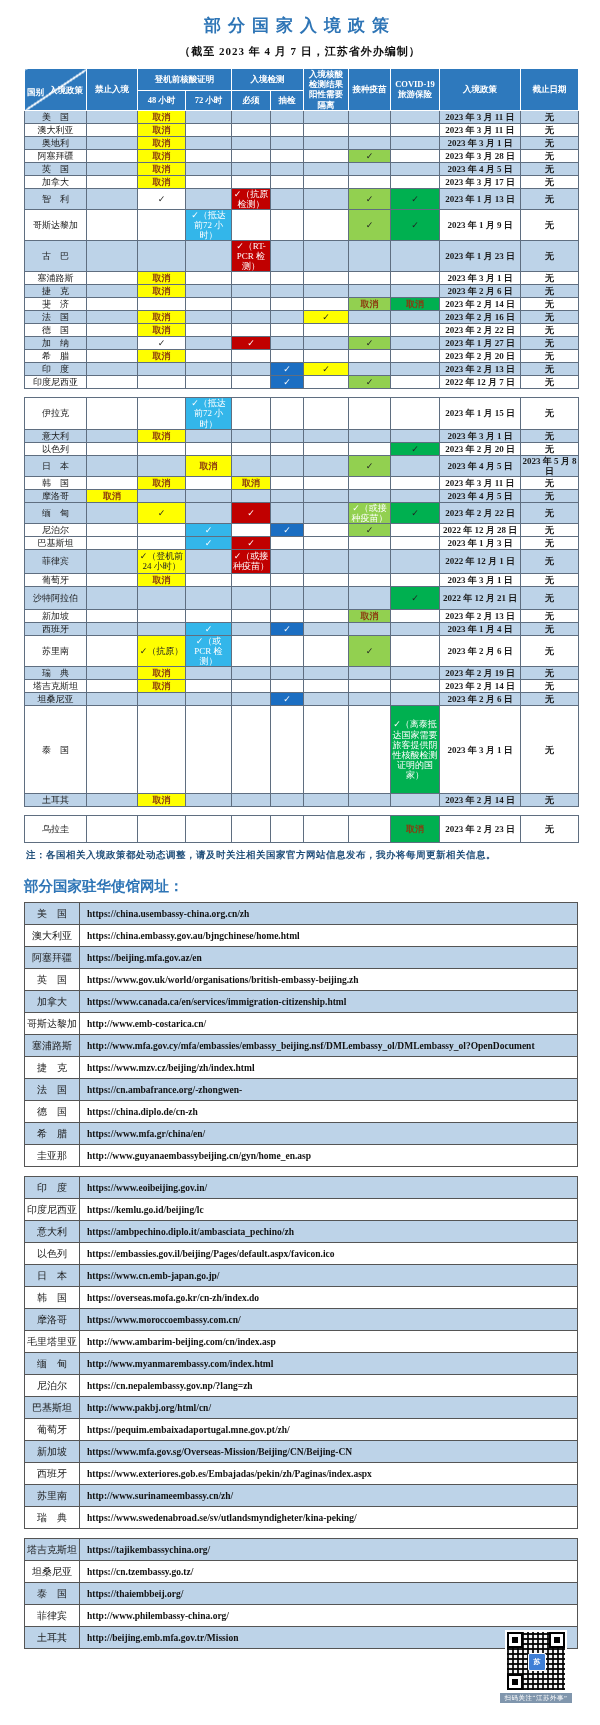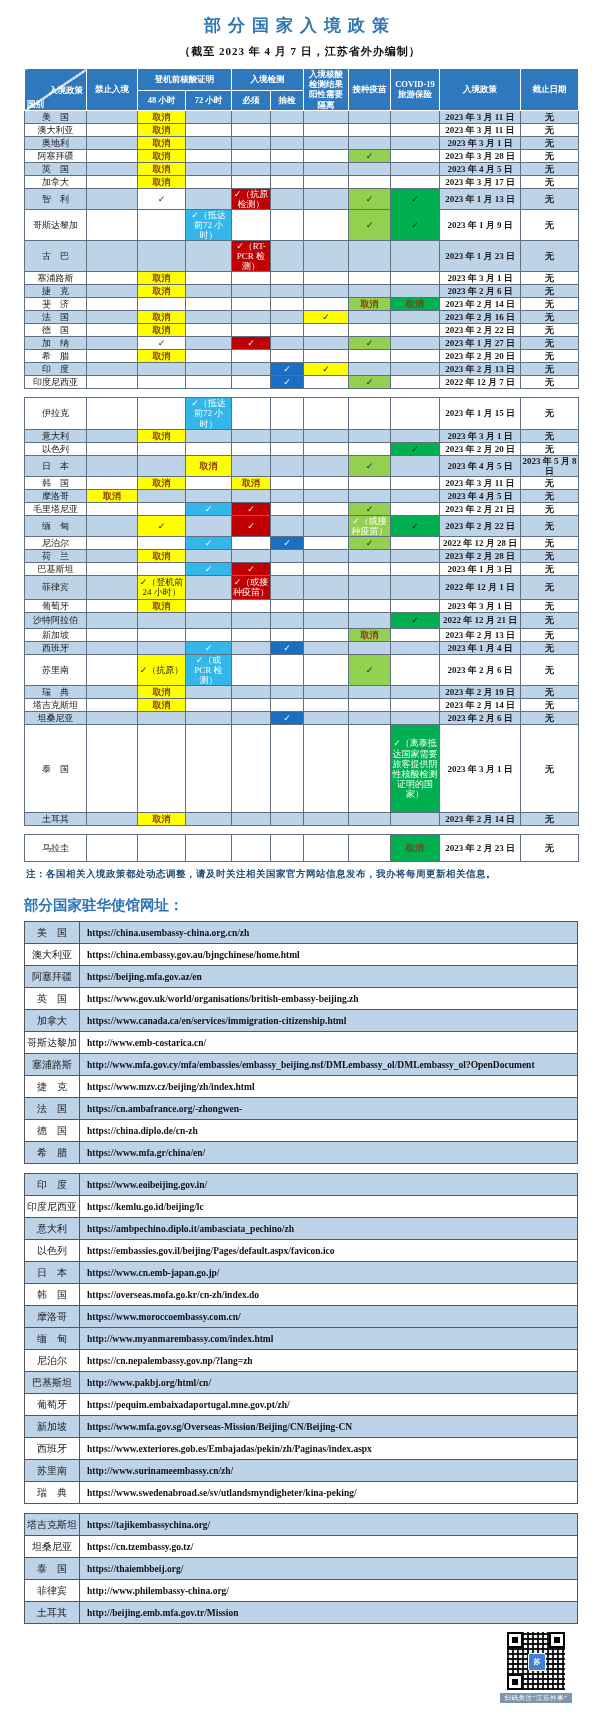--- a/index.html
+++ b/index.html
@@ -5,21 +5,21 @@
   html,body{margin:0;padding:0;}
   body{width:600px;height:1725px;background:#ffffff;font-family:"Liberation Serif",serif;position:relative;overflow:hidden;color:#222;}
   .title{margin-top:14px;text-align:center;color:#2e75b6;font-weight:bold;font-size:17px;letter-spacing:7px;}
   .subtitle{margin-top:7px;text-align:center;font-weight:bold;font-size:11px;letter-spacing:1px;color:#111;}
   .ptable-wrap{margin:9px 0 0 24px;}
   table{border-collapse:collapse;table-layout:fixed;width:554px;}
   table.ptable td, table.ptable th{overflow:hidden;}
   thead th{background:#2e79bd;color:#fff;font-size:8.5px;font-weight:bold;border:1px solid #ffffff;padding:0 1px;line-height:1.2;text-align:center;}
   th.corner{position:relative;background-image:linear-gradient(to bottom right,transparent 48.6%,rgba(255,255,255,.95) 48.6%,rgba(255,255,255,.95) 51.4%,transparent 51.4%);}
   .ct{text-align:right;padding:1px 2px 0 4px;}
-  .cb{text-align:right;padding:0 0 1px 2px;position:absolute;bottom:0;left:0;}
+  .cb{text-align:right;padding:0 0 1px 2px;position:absolute;bottom:12px;left:0;}
   table.ptable td{border:1px solid #5f6e80;font-size:9px;text-align:center;padding:0 1px;line-height:1.12;}
   .country-cell{font-size:9.5px;color:#1a1a1a;}
   .date-cell{font-size:9px;font-weight:bold;color:#1a1a1a;}
   .sh{background:#bdd3e8;}
   .cell-y{background:#ffff00;}
   .cell-sky{background:#33b6ea;}
   .cell-db{background:#1b6ec2;}
   .cell-red{background:#c00000;}
   .cell-g{background:#92d050;}
   .cell-dg{background:#00b050;}
@@ -412,33 +412,20 @@
           <td class="sh"></td>
           <td class="sh"></td>
           <td class="sh"></td>
           <td class="sh"></td>
           <td class="sh"></td>
           <td class="sh"></td>
           <td class="sh"></td>
           <td class="date-cell sh">2023 年 4 月 5 日</td>
           <td class="date-cell sh">无</td>
         </tr>
-        <tr style="height: 13px;">
-          <td class="country-cell">毛里塔尼亚</td>
-          <td></td>
-          <td></td>
-          <td class="cell-sky txt-w">✓</td>
-          <td class="cell-red txt-w">✓</td>
-          <td></td>
-          <td></td>
-          <td class="cell-g txt-dark">✓</td>
-          <td></td>
-          <td class="date-cell">2023 年 2 月 21 日</td>
-          <td class="date-cell">无</td>
-        </tr>
         <tr style="height: 20px;">
           <td class="country-cell sh">缅　甸</td>
           <td class="sh"></td>
           <td class="cell-y txt-dark">✓</td>
           <td class="sh"></td>
           <td class="cell-red txt-w">✓</td>
           <td class="sh"></td>
           <td class="sh"></td>
           <td class="cell-g txt-w">✓（或接种疫苗）</td>
           <td class="cell-dg txt-dark">✓</td>
@@ -452,33 +439,20 @@
           <td class="cell-sky txt-w">✓</td>
           <td></td>
           <td class="cell-db txt-w">✓</td>
           <td></td>
           <td class="cell-g txt-dark">✓</td>
           <td></td>
           <td class="date-cell">2022 年 12 月 28 日</td>
           <td class="date-cell">无</td>
         </tr>
         <tr style="height: 13px;">
-          <td class="country-cell sh">荷　兰</td>
-          <td class="sh"></td>
-          <td class="cell-y txt-cancel">取消</td>
-          <td class="sh"></td>
-          <td class="sh"></td>
-          <td class="sh"></td>
-          <td class="sh"></td>
-          <td class="sh"></td>
-          <td class="sh"></td>
-          <td class="date-cell sh">2023 年 2 月 28 日</td>
-          <td class="date-cell sh">无</td>
-        </tr>
-        <tr style="height: 13px;">
           <td class="country-cell">巴基斯坦</td>
           <td></td>
           <td></td>
           <td class="cell-sky txt-w">✓</td>
           <td class="cell-red txt-w">✓</td>
           <td></td>
           <td></td>
           <td></td>
           <td></td>
           <td class="date-cell">2023 年 1 月 3 日</td>
@@ -503,21 +477,21 @@
           <td class="cell-y txt-cancel">取消</td>
           <td></td>
           <td></td>
           <td></td>
           <td></td>
           <td></td>
           <td></td>
           <td class="date-cell">2023 年 3 月 1 日</td>
           <td class="date-cell">无</td>
         </tr>
-        <tr style="height: 16px;">
+        <tr style="height: 23px;">
           <td class="country-cell sh">沙特阿拉伯</td>
           <td class="sh"></td>
           <td class="sh"></td>
           <td class="sh"></td>
           <td class="sh"></td>
           <td class="sh"></td>
           <td class="sh"></td>
           <td class="sh"></td>
           <td class="cell-dg txt-dark">✓</td>
           <td class="date-cell sh">2022 年 12 月 21 日</td>
@@ -706,20 +680,24 @@
           <td class="u sh">https://cn.ambafrance.org/-zhongwen-</td>
         </tr>
         <tr style="height: 22px;">
           <td class="c">德　国</td>
           <td class="u">https://china.diplo.de/cn-zh</td>
         </tr>
         <tr style="height: 22px;">
           <td class="c sh">希　腊</td>
           <td class="u sh">https://www.mfa.gr/china/en/</td>
         </tr>
+        <tr style="height: 22px;">
+          <td class="c">圭亚那</td>
+          <td class="u">http://www.guyanaembassybeijing.cn/gyn/home_en.asp</td>
+        </tr>
       </tbody>
     </table>
   <div class="egap"></div>
   <table class="etable" id="etable-1">
       <tbody id="ebody-1">
         <tr style="height: 22px;">
           <td class="c sh">印　度</td>
           <td class="u sh">https://www.eoibeijing.gov.in/</td>
         </tr>
         <tr style="height: 22px;">
@@ -738,20 +716,24 @@
           <td class="c sh">日　本</td>
           <td class="u sh">https://www.cn.emb-japan.go.jp/</td>
         </tr>
         <tr style="height: 22px;">
           <td class="c">韩　国</td>
           <td class="u">https://overseas.mofa.go.kr/cn-zh/index.do</td>
         </tr>
         <tr style="height: 22px;">
           <td class="c sh">摩洛哥</td>
           <td class="u sh">https://www.moroccoembassy.com.cn/</td>
+        </tr>
+        <tr style="height: 22px;">
+          <td class="c">毛里塔里亚</td>
+          <td class="u">http://www.ambarim-beijing.com/cn/index.asp</td>
         </tr>
         <tr style="height: 22px;">
           <td class="c sh">缅　甸</td>
           <td class="u sh">http://www.myanmarembassy.com/index.html</td>
         </tr>
         <tr style="height: 22px;">
           <td class="c">尼泊尔</td>
           <td class="u">https://cn.nepalembassy.gov.np/?lang=zh</td>
         </tr>
         <tr style="height: 22px;">

